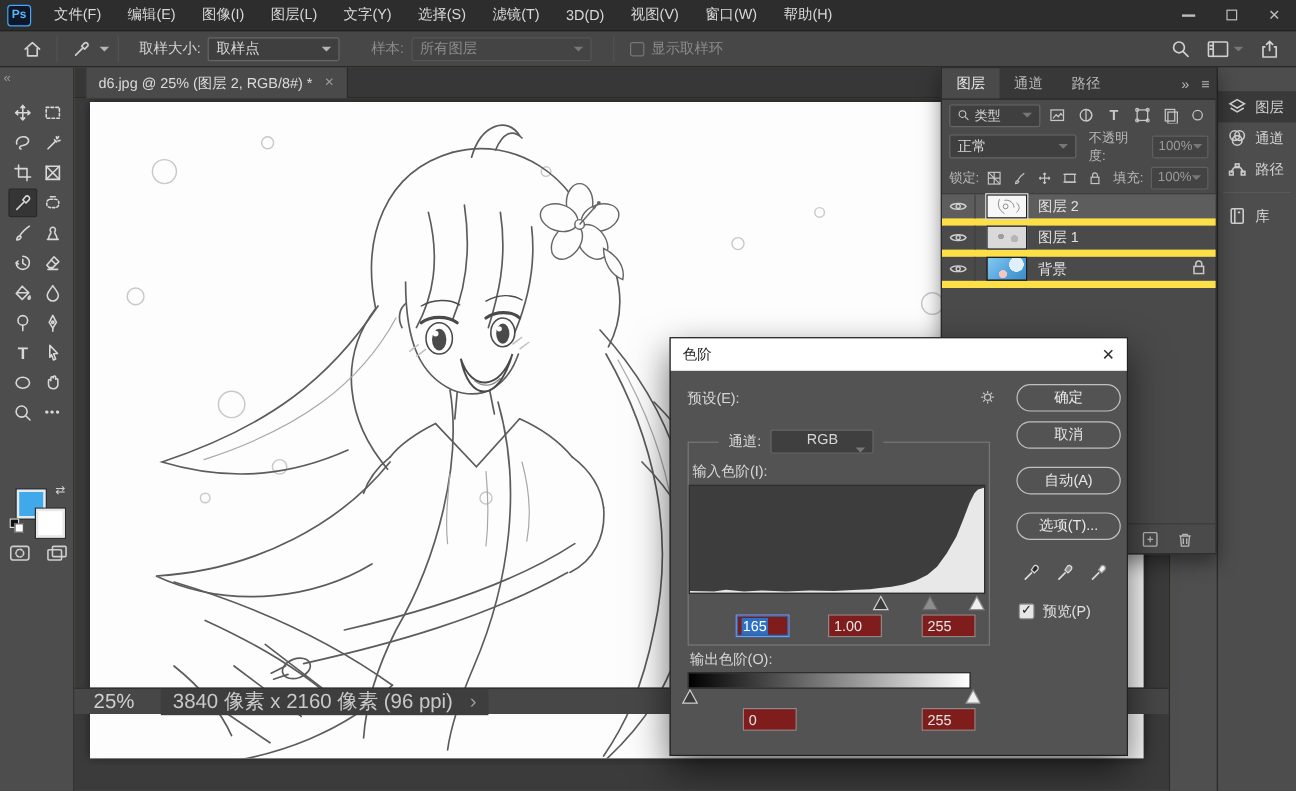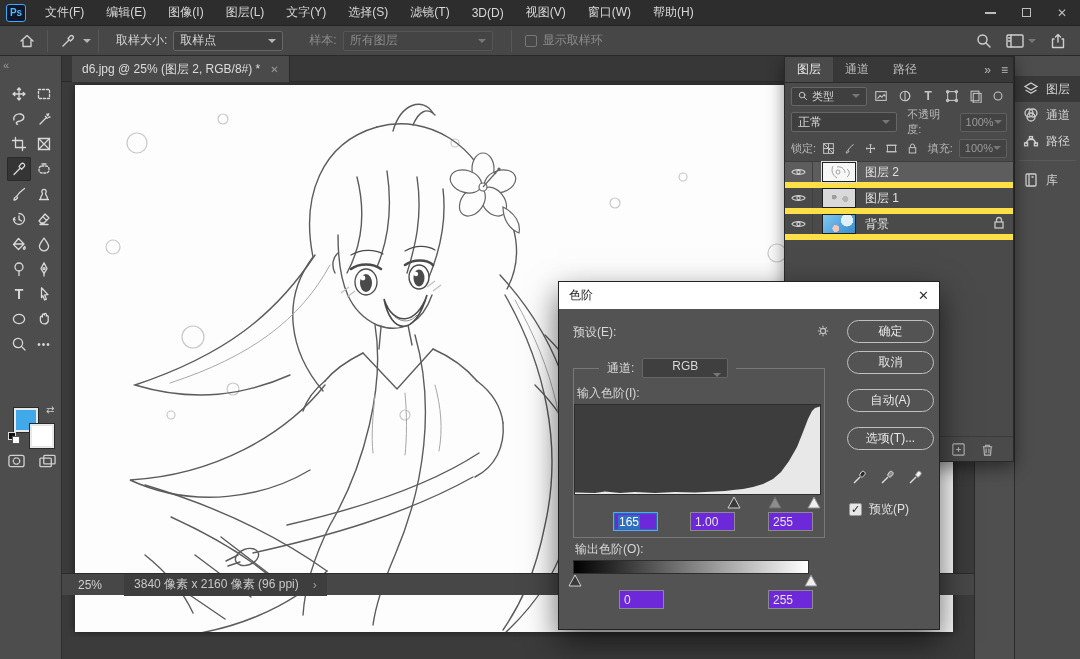--- a/index.html
+++ b/index.html
@@ -60,21 +60,21 @@
 
   
   .doc-area { position:absolute; left:62px; top:56px; width:912px; height:539px; background:#4d7c0f;}
   .tabbar { position:absolute; left:0; top:0; width:100%; height:26px; background:#373737; border-bottom:1px solid #2a2a2a;}
   .doc-tab { position:absolute; left:10px; top:0; height:26px; background:#4a4a4a; display:flex; align-items:center;
     padding:0 10px; gap:10px; border-right:1px solid #2a2a2a; color:#dcdcdc;}
   .doc-tab .x { color:#9a9a9a; font-size:10px;}
   .canvas-region { position:absolute; left:0; top:26px; width:100%; height:555px; background:#3b3b3b; overflow:hidden;}
   .canvas-img { position:absolute; left:13px; top:3px; width:878px; height:547px; background:#fdfdfd; box-shadow:0 0 8px rgba(0,0,0,.5);}
   .statusbar { position:absolute; left:0; bottom:0; width:100%; height:22px; background:#474747; border-top:1px solid #2b2b2b;
-    display:flex; align-items:center; font-size:12px;}
+    display:flex; align-items:center; font-size:17px;}
   .zoom-box { margin-left:16px; color:#d0d0d0;}
   .dim-box { margin-left:22px; background:#3e3e3e; height:22px; display:flex; align-items:center; padding:0 10px; gap:14px; color:#c9c9c9;}
   .dim-box .ch { color:#9a9a9a; }
 
   
   .mini-col { position:absolute; left:974px; top:56px; width:40px; height:603px; background:#4f4f4f; border-left:1px solid #2b2b2b;}
 
   
   .dock { position:absolute; left:1014px; top:56px; width:66px; height:603px; background:#4d4d4d; border-left:1px solid #2b2b2b; z-index:6;}
   .dock-item { height:26px; display:flex; align-items:center; gap:7px; padding-left:8px; color:#d2d2d2;}
@@ -125,21 +125,21 @@
   .lp-bottom svg{width:15px;height:15px;} .lp-bottom svg *{stroke:#b5b5b5; fill:none; stroke-width:1.2;}
 
   
   .dialog { position:absolute; left:558px; top:281px; width:382px; height:349px; background:#535353;
     border:1px solid #222; box-shadow:0 12px 30px rgba(0,0,0,.6); z-index:12;}
   .dlg-title { height:27px; background:#ffffff; display:flex; align-items:center; padding:0 10px; color:#1c1c1c; font-size:12px;}
   .dlg-title .x { margin-left:auto; color:#333; font-size:13px;}
   .dlg-label { position:absolute; color:#d8d8d8;}
   .pill { position:absolute; width:87px; height:23px; border:1px solid #c0c0c0; border-radius:12px;
     display:flex; align-items:center; justify-content:center; color:#e8e8e8; background:transparent;}
-  .fieldbox { position:absolute; width:45px; height:19px; background:#6d28d9; border:1px solid #8a8a8a;
+  .fieldbox { position:absolute; width:45px; height:19px; background:#7f1d1d; border:1px solid #8a8a8a;
     display:flex; align-items:center; justify-content:flex-start; padding:0 4px; color:#e6e6e6; font-size:12px;}
   .fieldbox.focus { border-color:#58a6ff; box-shadow:0 0 0 1px #2b6cb0 inset;}
   .fieldbox.focus .selhl { background:#2f6fc2; color:#fff; padding:0 1px;}
   .groupbox { position:absolute; left:14px; top:86px; width:252px; height:170px; border:1px solid #787878;}
   .chan-row { position:absolute; left:40px; top:76px; background:#535353; padding:0 8px; display:flex; align-items:center; gap:8px;}
   .chan-row .dd { width:86px; height:20px;flex-direction:column;}
   .hist-box { position:absolute; left:15px; top:122px; width:247px; height:91px; background:#3d3d3d; border:1px solid #2e2e2e;}
   .dlg-check { position:absolute; display:flex; align-items:center; gap:7px; color:#e0e0e0;}
   .dlg-check .box { width:13px; height:13px; background:#e6e6e6; border:1px solid #999; border-radius:2px;
     color:#222; font-size:11px; font-weight:bold; display:flex; align-items:center; justify-content:center; line-height:1;}

